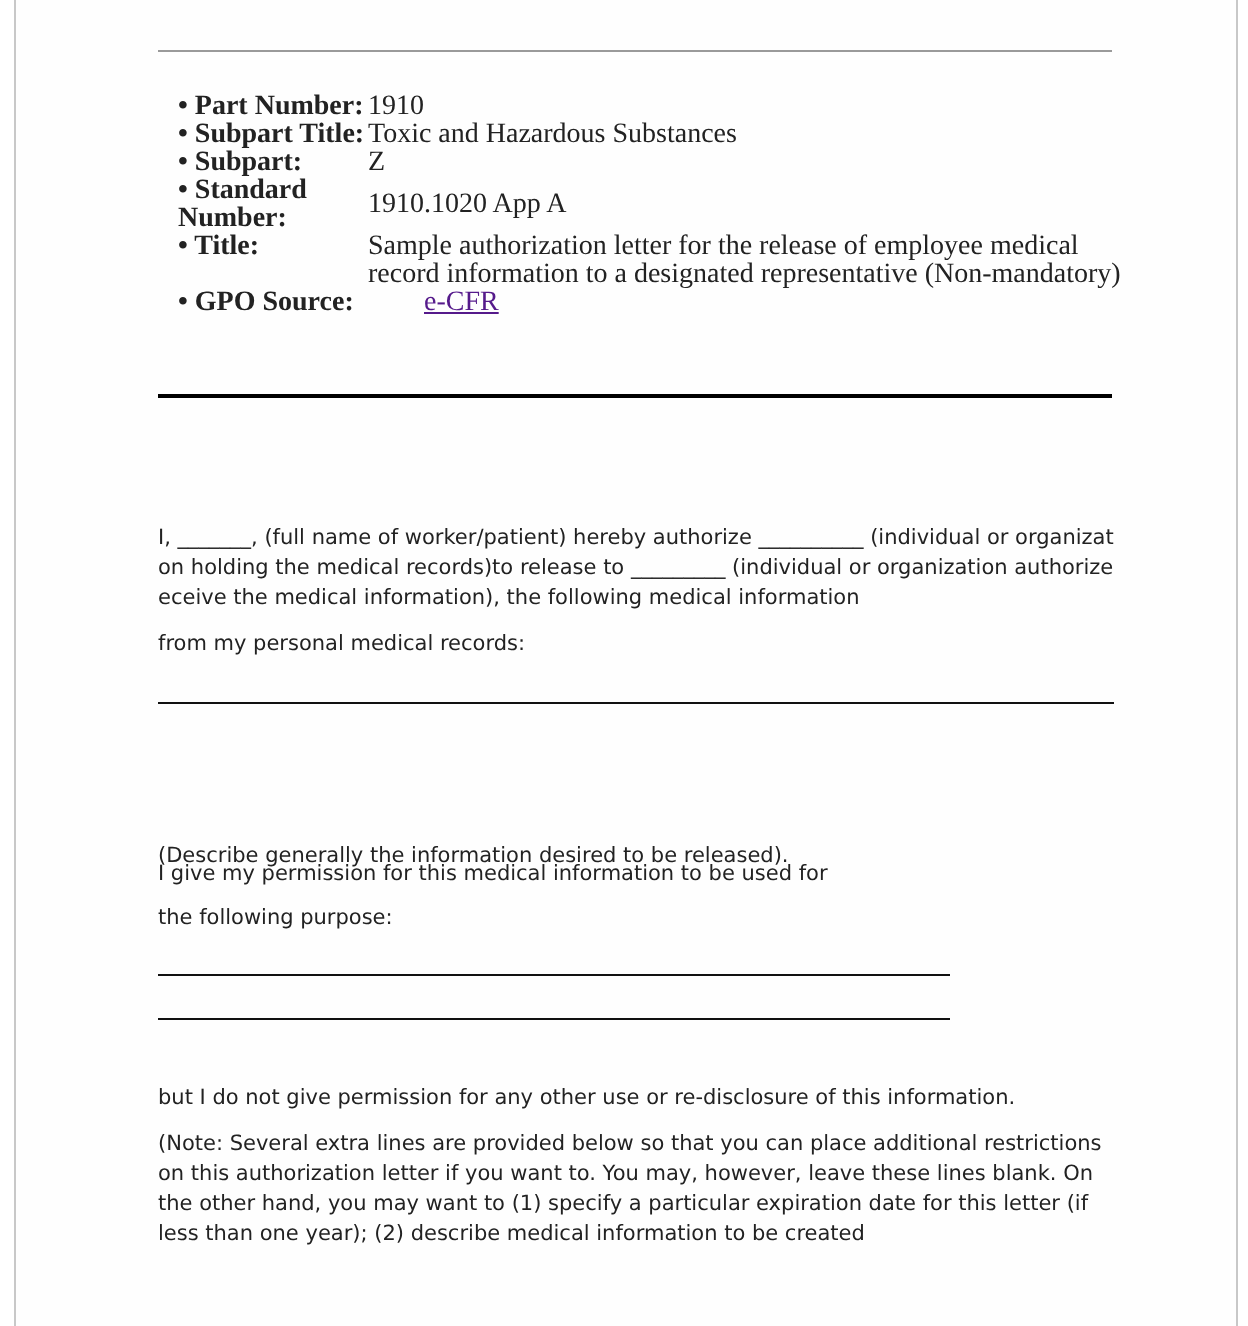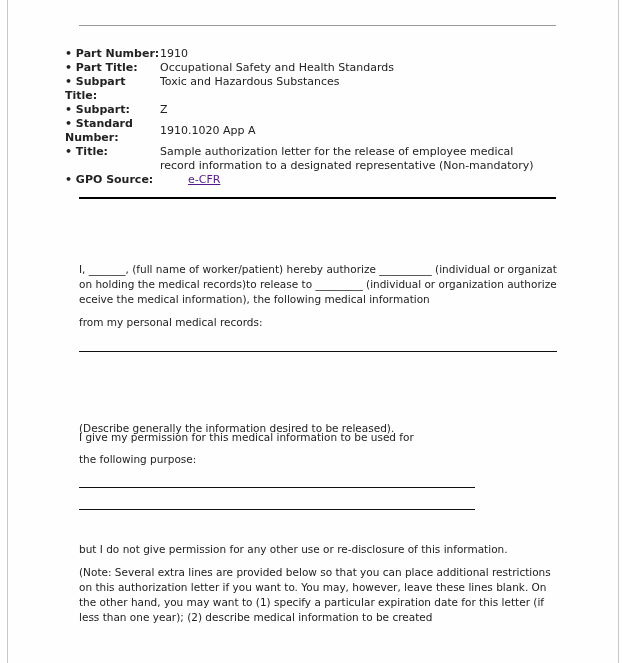--- a/index.html
+++ b/index.html
@@ -14,22 +14,22 @@
       position: absolute; left: 7px; top: 0; width: 610px; height: 663px;
       border-left: 1px solid #c8c8c8;
       border-right: 1px solid #c8c8c8;
       background: #fefefe;
     }
     .top-rule {
       position: absolute; left: 79px; top: 25px; width: 477px; height: 0;
       border-top: 1px solid #9a9a9a;
     }
     .meta {
-      position: absolute; left: 65px; top: 47px; width: 478px;
-      font-size: 11px; line-height: 14px;
+      position: absolute; left: 89px; top: 47px; width: 478px;
+      font-size: 14px; line-height: 14px; font-family: Liberation Serif, serif;
     }
     .meta-row { display: flex; }
     .meta-label {
       width: 95px; font-weight: bold; color: #222;
       flex-shrink: 0;
     }
     .meta-value { flex: 1; color: #222; }
     .meta-row.tall .meta-label { line-height: 14px; }
     .meta-row.tall .meta-value { display: flex; align-items: center; }
     .meta a { color: #551a8b; text-decoration: underline; margin-left: 28px; }
@@ -50,24 +50,20 @@
 </head>
 <body>
 
 <div class="page-frame"></div>
 <div class="top-rule"></div>
 
 <div class="meta">
   <div class="meta-row">
     <span class="meta-label">• Part Number:</span>
     <span class="meta-value">1910</span>
-  </div>
-  <div class="meta-row">
-    <span class="meta-label">• Part Title:</span>
-    <span class="meta-value">Occupational Safety and Health Standards</span>
   </div>
   <div class="meta-row">
     <span class="meta-label">• Subpart Title:</span>
     <span class="meta-value">Toxic and Hazardous Substances</span>
   </div>
   <div class="meta-row">
     <span class="meta-label">• Subpart:</span>
     <span class="meta-value">Z</span>
   </div>
   <div class="meta-row tall">

